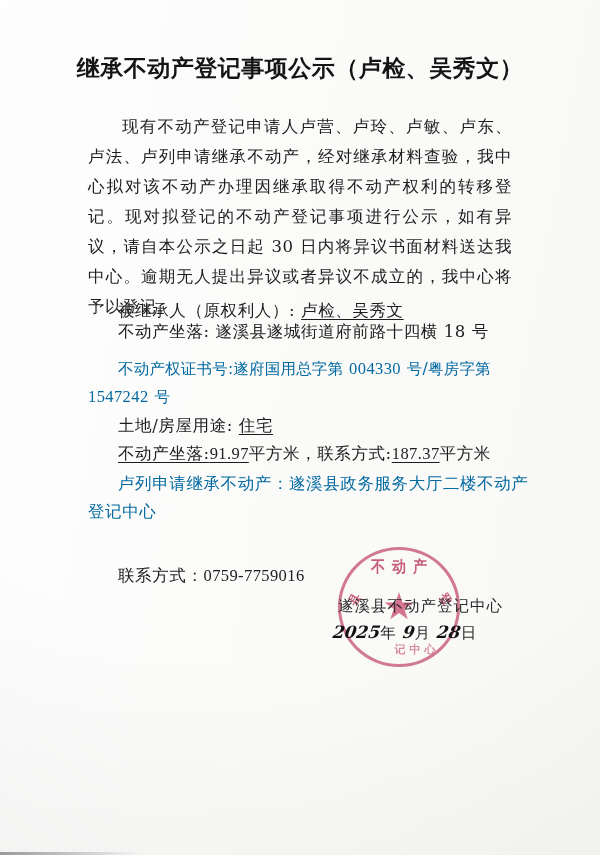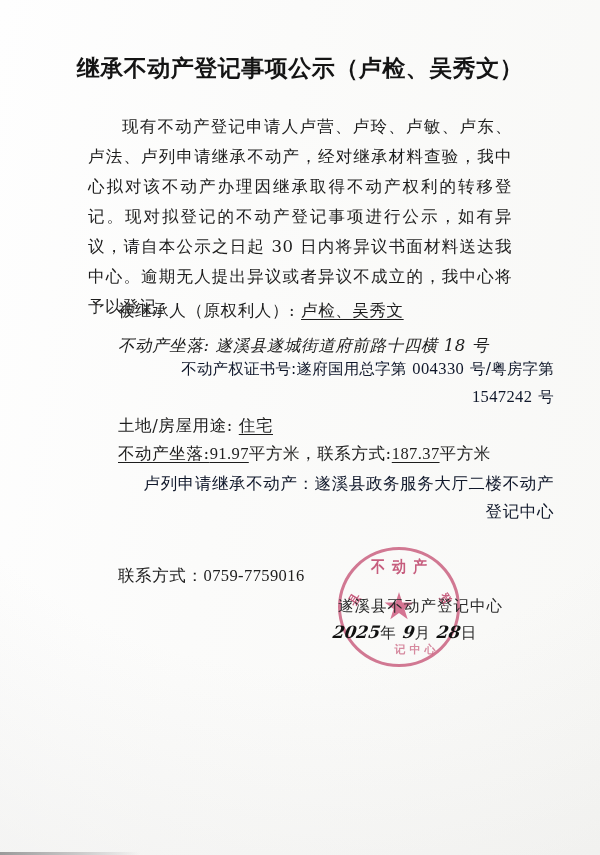--- a/index.html
+++ b/index.html
@@ -100,28 +100,27 @@
     letter-spacing: 0.4px;
   }
   .hei {
     font-family: "DejaVu Sans", sans-serif;
     font-size: 15.5px;
     letter-spacing: 0.2px;
   }
 
   .wrap-line {
     position: absolute;
-    left: 104px;
+    left: 88px;
     width: 450px;
     font-family: "DejaVu Serif", serif;
     font-size: 16.5px;
     line-height: 28px;
     letter-spacing: 0.6px;
-    color: #0f172a;
-    text-align: right;
+    color: #0369a1;
   }
   .wrap-line .ind { display: inline-block; width: 30px; }
 
   
   #seal {
     position: absolute;
     left: 338px;
     top: 547px;
     width: 122px;
     height: 120px;
@@ -242,21 +241,21 @@
       <span>继承不动产登记事项公示</span><span class="paren">（</span><span class="u">卢检</span><span class="u">、</span><span class="u">吴秀文</span><span class="paren">）</span>
     </div>
 
     <div id="para1" class="body-block">现有不动产登记申请人卢营、卢玲、卢敏、卢东、卢法、卢列申请继承不动产，经对继承材料查验，我中心拟对该不动产办理因继承取得不动产权利的转移登记。现对拟登记的不动产登记事项进行公示，如有异议，请自本公示之日起 30 日内将异议书面材料送达我中心。逾期无人提出异议或者异议不成立的，我中心将予以登记。</div>
 
     <div class="detail-line indent1" style="top:297px;">
       <span>被继承人（原权利人）:</span>
       <span class="u-val">卢检、吴秀文</span>
     </div>
 
-    <div class="detail-line indent1" style="top:332px;font-style:italic;">
+    <div class="detail-line indent1" style="top:318px;">
       <span>不动产坐落:</span>
       <span>遂溪县遂城街道府前路十四横 18 号</span>
     </div>
 
     <div class="wrap-line" style="top:355px;">
       <span class="ind"></span><span class="hei">不动产权证书号:</span><span class="hei">遂府国用总字第</span>&nbsp;<span class="num">004330</span>&nbsp;<span class="hei">号/粤房字第</span><br><span class="num">1547242</span>&nbsp;<span class="hei">号</span>
     </div>
 
     <div class="detail-line indent1" style="top:412px;">
       <span>土地/房屋用途:</span>

